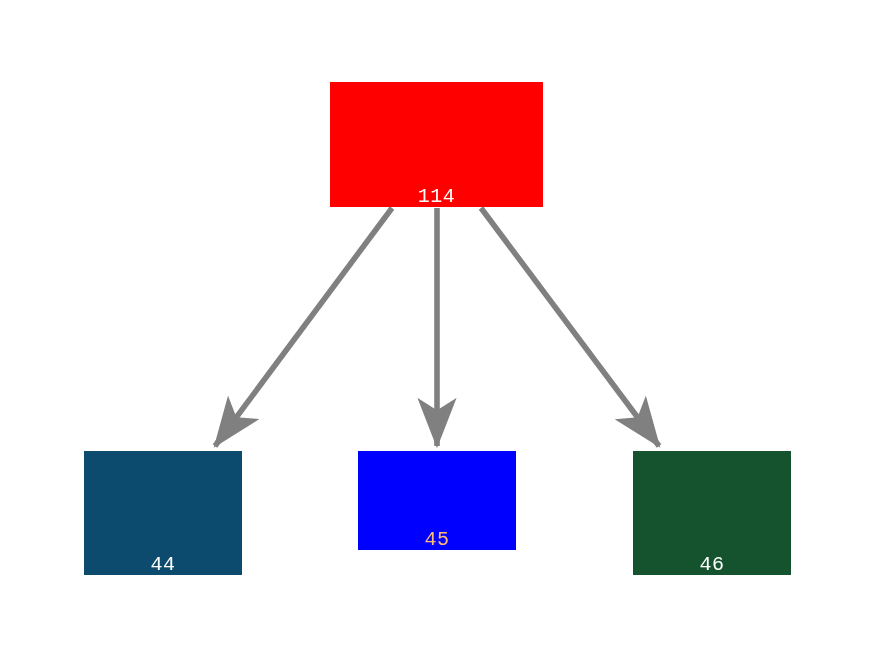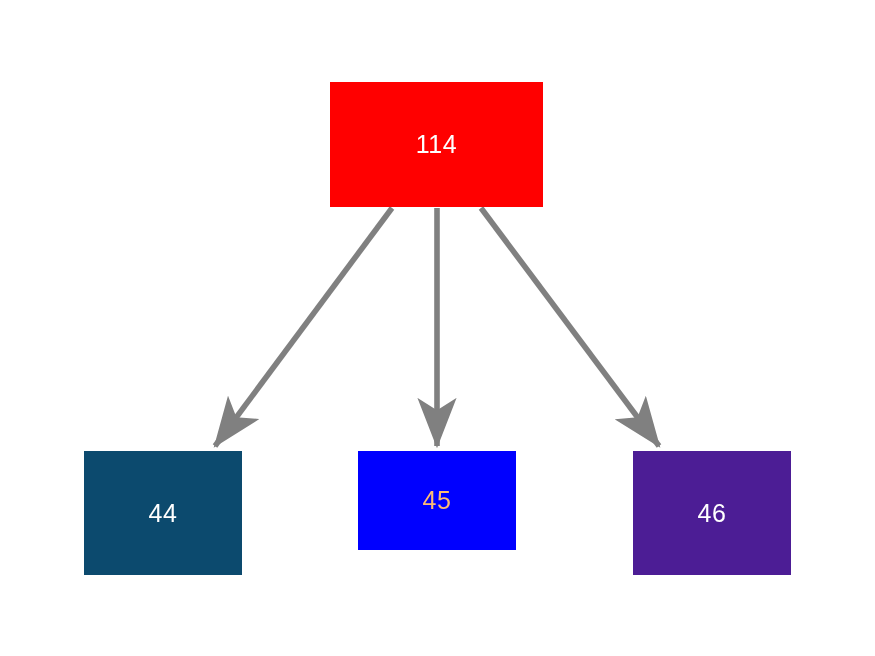--- a/index.html
+++ b/index.html
@@ -22,25 +22,25 @@
     position: absolute;
     left: 0;
     top: 0;
     width: 875px;
     height: 656px;
     pointer-events: none;
   }
   .node {
     position: absolute;
     display: flex;
-    align-items: center;
+    align-items: flex-end;
     justify-content: center;
     color: #ffffff;
-    font-size: 25px;
-    font-family: Liberation Sans, sans-serif;
+    font-size: 20px;
+    font-family: Liberation Mono, monospace;
     line-height: 1;
     letter-spacing: 0.5px;
     box-sizing: border-box;
   }
   .node-root {
     left: 330px;
     top: 82px;
     width: 213px;
     height: 125px;
     background: #ff0000;
@@ -88,17 +88,17 @@
   </div>
 
   <div class="node node-child child-0" style="left: 84px; top: 451px; width: 158px; height: 124px; background: #0c4a6e; color: rgb(255, 255, 255);">
     <span class="node-label">44</span>
   </div>
 
   <div class="node node-child child-1" style="left: 358px; top: 451px; width: 158px; height: 99px; background: rgb(0, 0, 255); color: #fdba74;">
     <span class="node-label">45</span>
   </div>
 
-  <div class="node node-child child-2" style="left: 633px; top: 451px; width: 158px; height: 124px; background: #4c1d95; color: rgb(255, 255, 255);">
+  <div class="node node-child child-2" style="left: 633px; top: 451px; width: 158px; height: 124px; background: #14532d; color: rgb(255, 255, 255);">
     <span class="node-label">46</span>
   </div>
 
 </div>
 
 </body></html>

